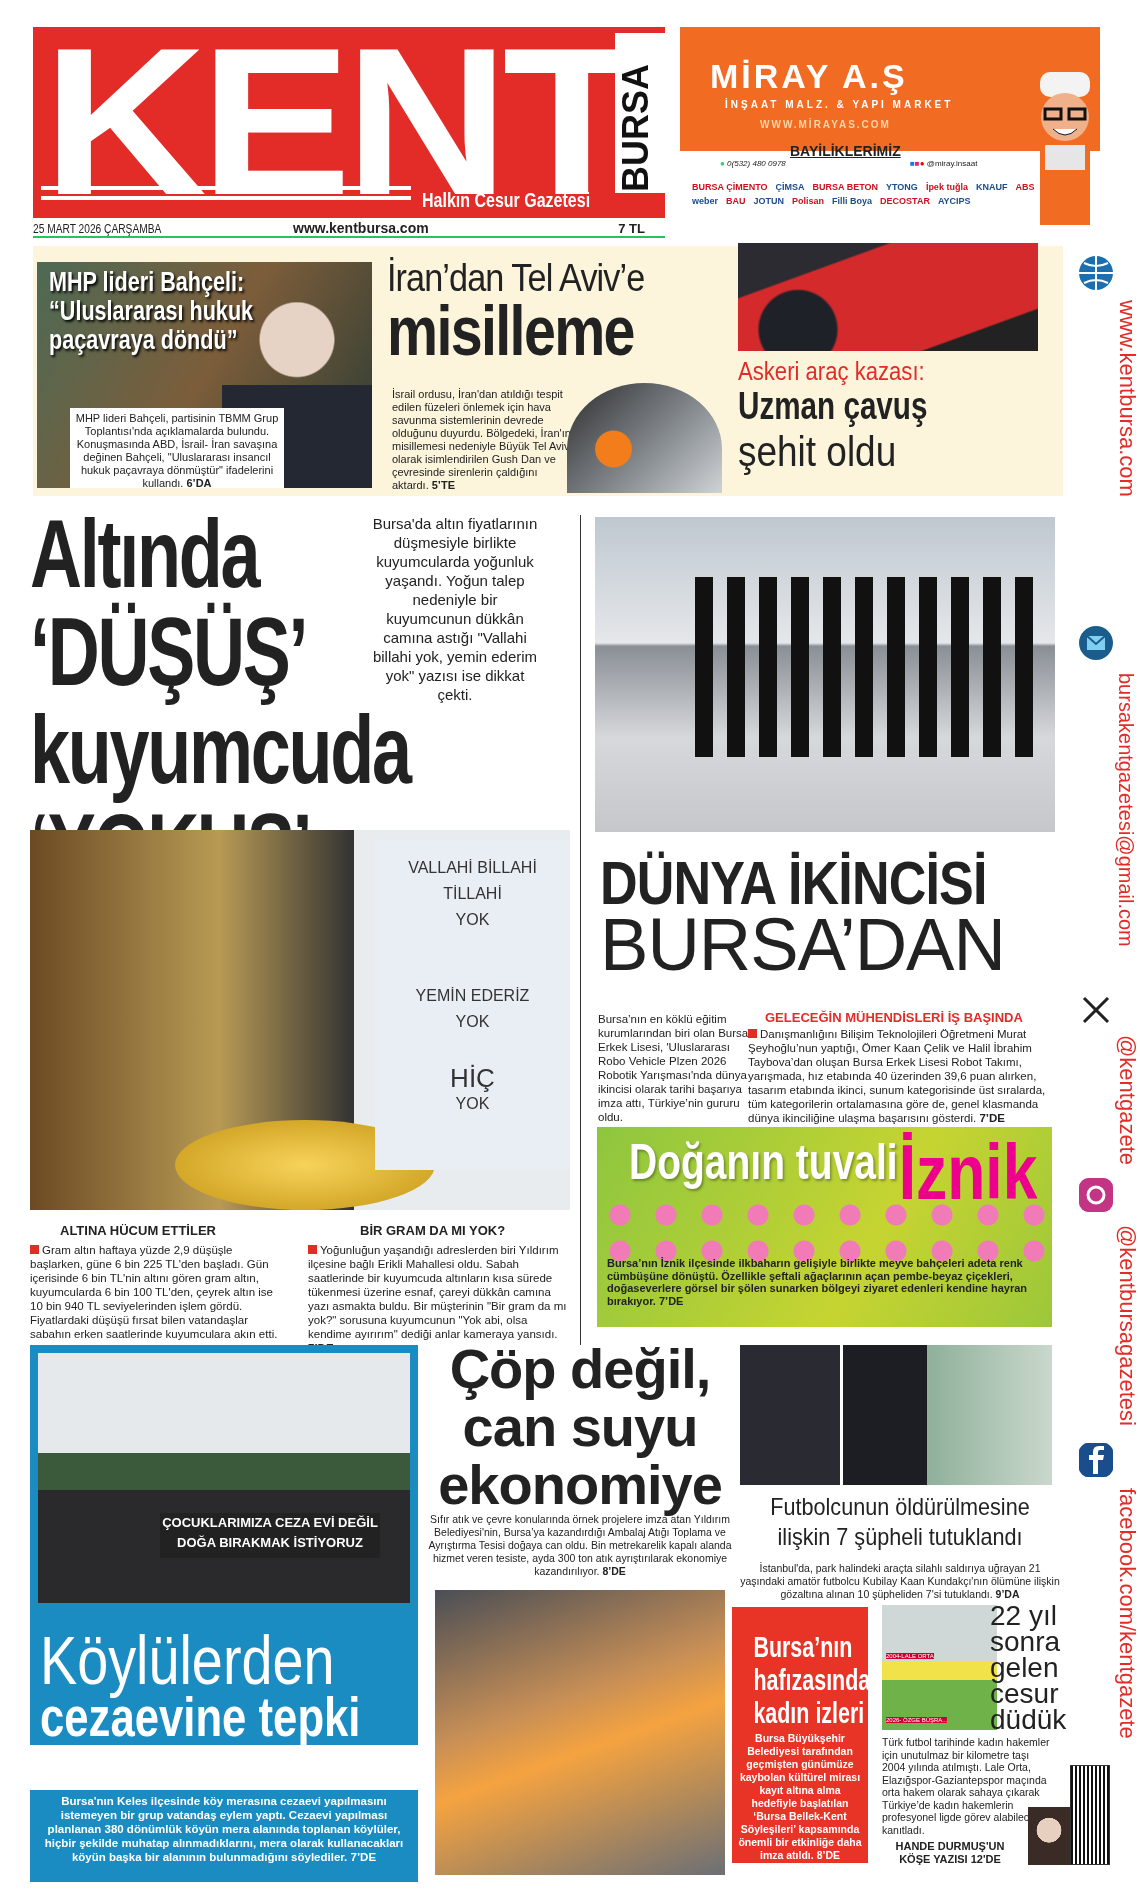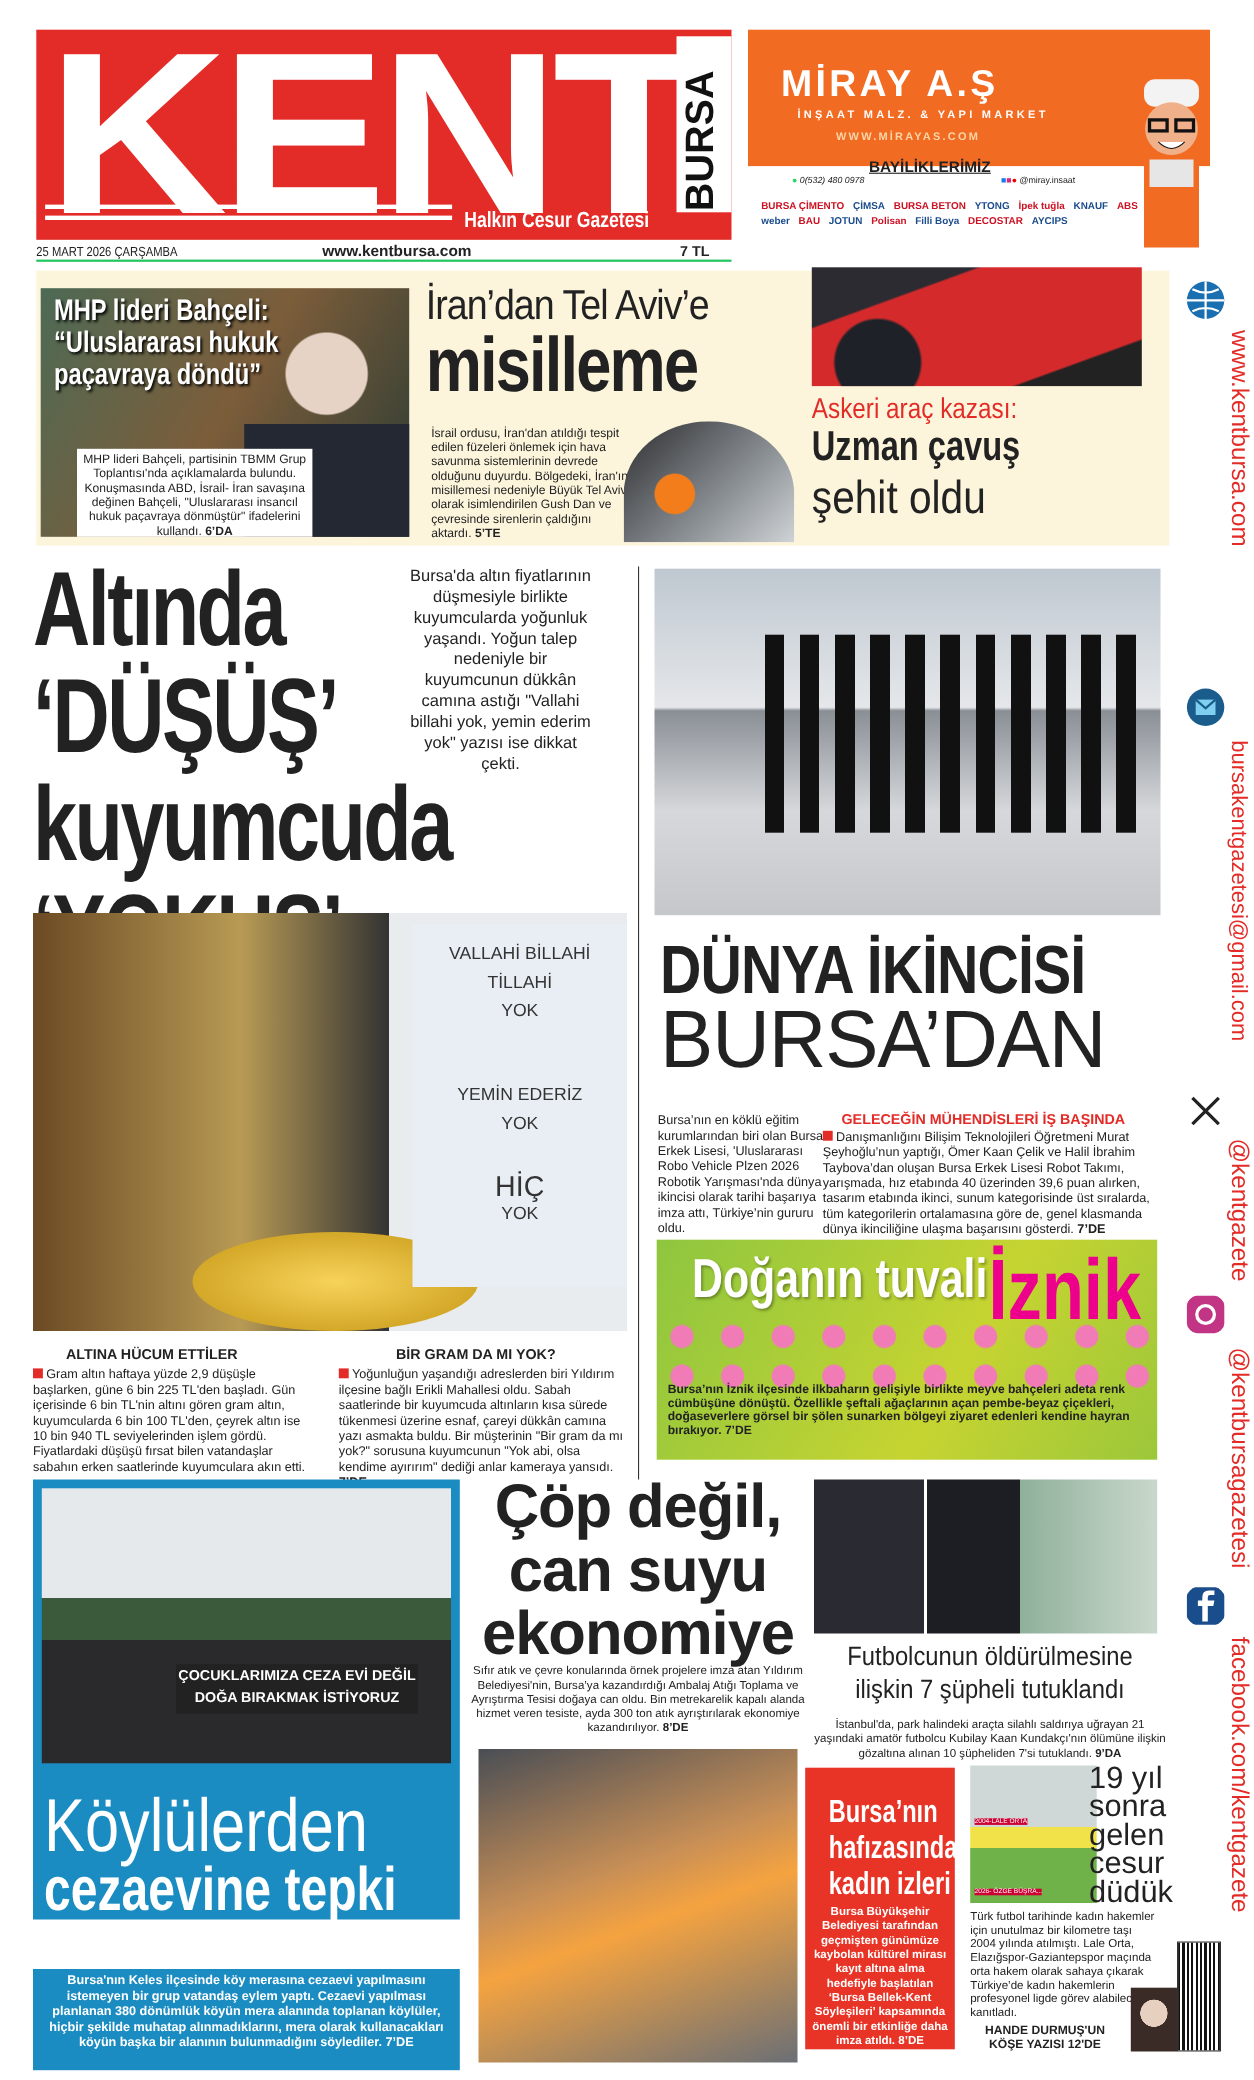--- a/index.html
+++ b/index.html
@@ -239,21 +239,21 @@
   <div class="h">hafızasında</div>
   <div class="h">kadın izleri</div>
   <div class="b"><span>Bursa Büyükşehir Belediyesi tarafından geçmişten günümüze kaybolan kültürel mirası kayıt altına alma hedefiyle başlatılan ‘Bursa Bellek-Kent Söyleşileri’ kapsamında önemli bir etkinliğe daha imza atıldı.</span> <span>8’DE</span></div>
 </div>
 
 <div class="abs hakem-photo">
   <span style="position:absolute;left:4px;top:48px;font-size:6px;background:#c03;color:#fff">2004-LALE ORTA</span>
   <span style="position:absolute;left:4px;top:112px;font-size:6px;background:#c03;color:#fff">2026- ÖZGE BÜŞRA...</span>
 </div>
 <div class="abs yil">
-  <div>19 yıl</div>
+  <div>22 yıl</div>
   <div>sonra</div>
   <div>gelen</div>
   <div>cesur</div>
   <div>düdük</div>
 </div>
 <div class="abs hakem-body">Türk futbol tarihinde kadın hakemler için unutulmaz bir kilometre taşı 2004 yılında atılmıştı. Lale Orta, Elazığspor-Gaziantepspor maçında orta hakem olarak sahaya çıkarak Türkiye’de kadın hakemlerin profesyonel ligde görev alabileceğini kanıtladı.</div>
 <div class="abs hande">HANDE DURMUŞ'UN KÖŞE YAZISI 12'DE</div>
 <div class="abs hande-photo"></div>
 
 <div class="abs rail">

